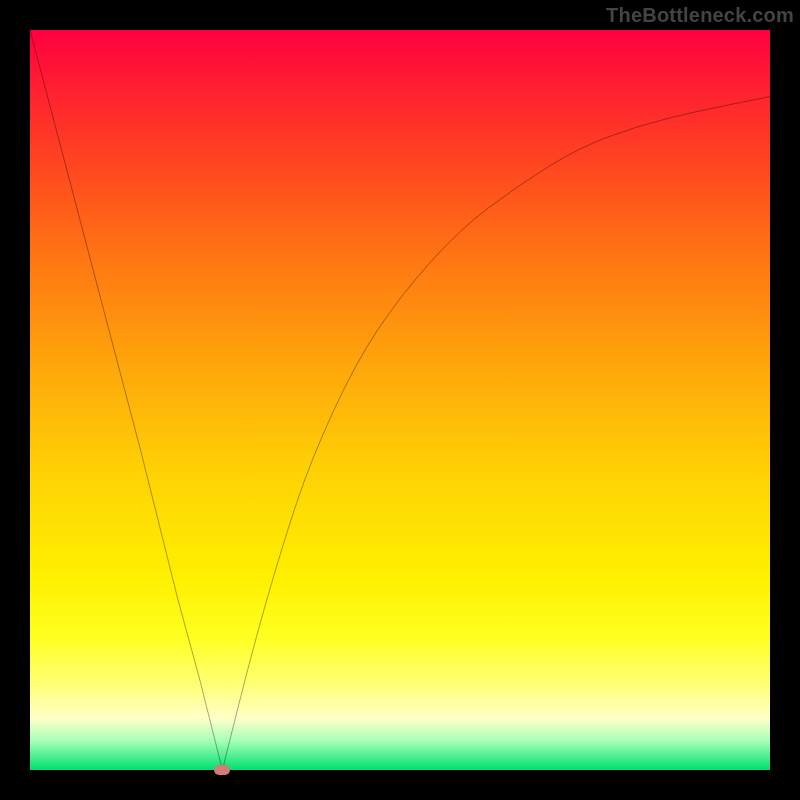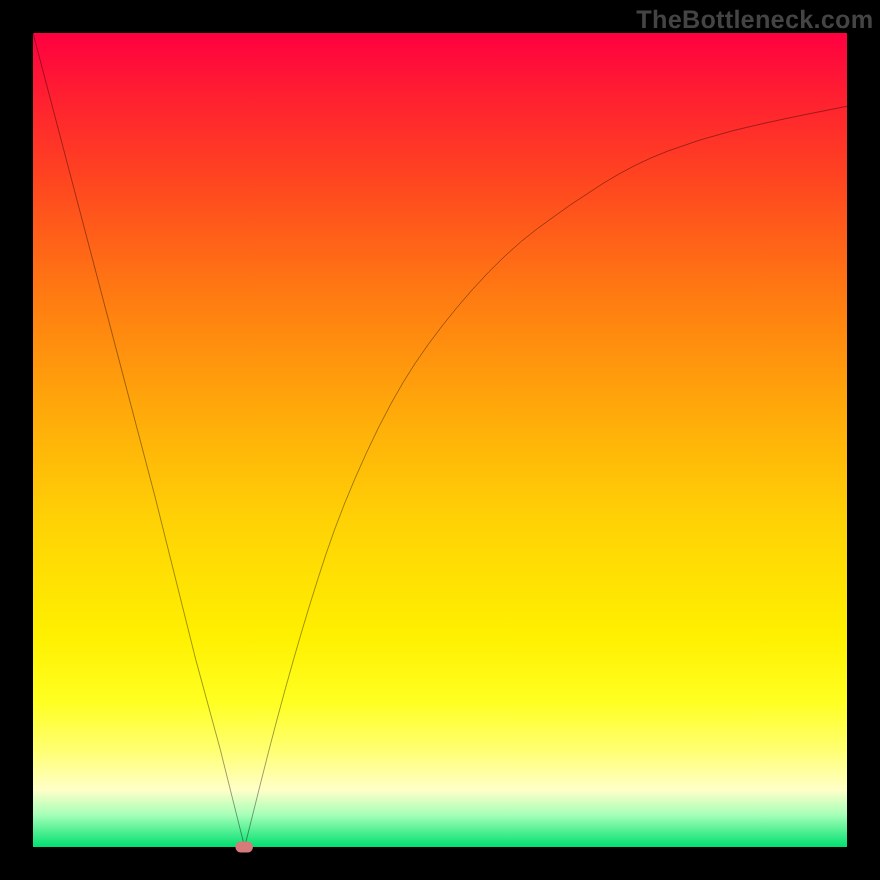--- a/index.html
+++ b/index.html
@@ -52,21 +52,21 @@
     height: 10px;
     border-radius: 5px;
     background: #d77a7a;
     transform: translate(-50%, -50%);
   }
   .attrib {
     position: absolute;
     right: 6px;
     top: 4px;
     color: #444;
-    font-size: 23px;
+    font-size: 20px;
     font-weight: 600;
     letter-spacing: 0.2px;
   }
 </style>
 </head>
 <body>
 
 <div class="frame">
 
   <div class="attrib">TheBottleneck.com</div>

